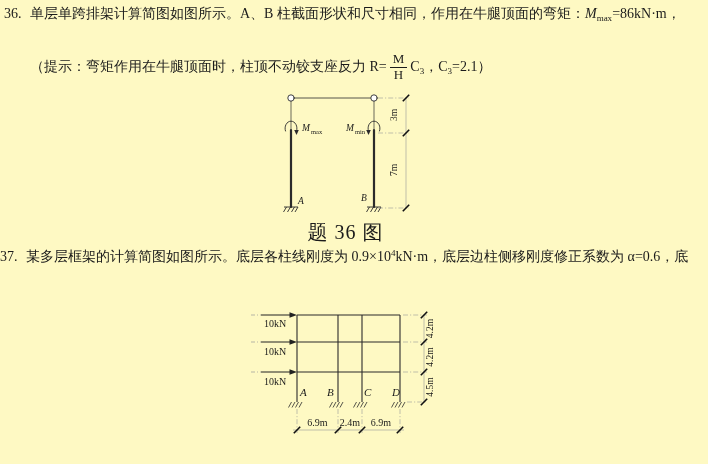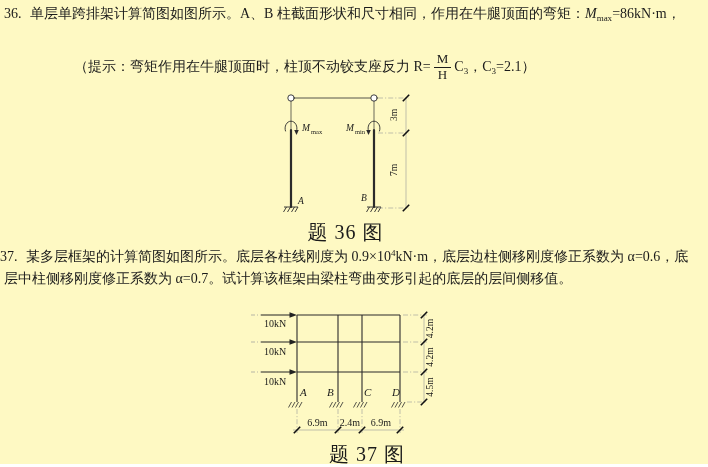--- a/index.html
+++ b/index.html
@@ -24,21 +24,21 @@
   .dim9{font-size:9.5px;}
 </style>
 </head>
 <body>
 
 <div class="page">
 
   <div class="line" style="top:5px;left:4px;"><span class="qnum">36.</span><span>单层单跨排架计算简图如图所示。A、B 柱截面形状和尺寸相同，作用在牛腿顶面的弯矩：</span><span class="var">M</span><sub>max</sub><span>=86kN·m，</span></div>
 
 
-  <div class="line hintline" style="top:51px;left:30px;margin-left:44px;"><span>（提示：弯矩作用在牛腿顶面时，柱顶不动铰支座反力 R=</span><span class="frac"><span class="num">M</span><span class="den">H</span></span><span class="vgrp"><span>C</span><sub>3</sub></span><span>，</span><span class="vgrp"><span>C</span><sub>3</sub></span><span>=2.1）</span></div>
+  <div class="line hintline" style="top:51px;left:30px;"><span>（提示：弯矩作用在牛腿顶面时，柱顶不动铰支座反力 R=</span><span class="frac"><span class="num">M</span><span class="den">H</span></span><span class="vgrp"><span>C</span><sub>3</sub></span><span>，</span><span class="vgrp"><span>C</span><sub>3</sub></span><span>=2.1）</span></div>
 
   <svg class="fig" style="left:278px;top:88px;" width="135" height="126" viewBox="0 0 135 126">
     <g stroke="#2b2b2b" fill="none" stroke-linecap="round">
       <line x1="16.4" y1="10" x2="92.6" y2="10" stroke-width="0.8"></line>
       <circle cx="13" cy="10" r="3.2" fill="#fff" stroke-width="0.9"></circle>
       <circle cx="96" cy="10" r="3.2" fill="#fff" stroke-width="0.9"></circle>
       <line x1="13" y1="13.2" x2="13" y2="41" stroke-width="0.7"></line>
       <line x1="96" y1="13.2" x2="96" y2="41" stroke-width="0.7"></line>
       <line x1="13" y1="42" x2="13" y2="119" stroke-width="2.2"></line>
       <line x1="96" y1="42" x2="96" y2="119" stroke-width="2.2"></line>
@@ -80,21 +80,20 @@
     <text class="svt it" x="68" y="43">M</text>
     <text class="svt sub6" x="77" y="45.5">min</text>
     <text class="svt it" x="20" y="116">A</text>
     <text class="svt it" x="83" y="113">B</text>
     <text class="svt dim9" transform="translate(119,27) rotate(-90)" text-anchor="middle">3m</text>
     <text class="svt dim9" transform="translate(119,82) rotate(-90)" text-anchor="middle">7m</text>
   </svg>
   <div class="caption" style="left:293px;top:219px;width:105px;">题 36 图</div>
 
   <div class="line" style="top:248px;left:0;"><span class="qnum">37.</span><span>某多层框架的计算简图如图所示。底层各柱线刚度为 0.9×10</span><sup>4</sup><span>kN·m，底层边柱侧移刚度修正系数为 α=0.6，底</span></div>
-  <div class="line" style="top:270px;left:4px;"><span>层中柱侧移刚度修正系数为 α=0.7。试计算该框架由梁柱弯曲变形引起的底层的层间侧移值。</span></div>
 
   <svg class="fig" style="left:246px;top:306px;" width="196" height="132" viewBox="0 0 196 132">
     <g stroke="#2b2b2b" stroke-width="1.1" fill="none">
       <line x1="51" y1="9" x2="154" y2="9"></line>
       <line x1="51" y1="36" x2="154" y2="36"></line>
       <line x1="51" y1="66" x2="154" y2="66"></line>
       <line x1="51" y1="9" x2="51" y2="96"></line>
       <line x1="92" y1="9" x2="92" y2="96"></line>
       <line x1="116" y1="9" x2="116" y2="96"></line>
       <line x1="154" y1="9" x2="154" y2="96"></line>
@@ -174,15 +173,14 @@
     <g stroke="#111" stroke-width="1.6">
       <line x1="47.8" y1="127.2" x2="54.2" y2="120.8"></line>
       <line x1="88.8" y1="127.2" x2="95.2" y2="120.8"></line>
       <line x1="112.8" y1="127.2" x2="119.2" y2="120.8"></line>
       <line x1="150.8" y1="127.2" x2="157.2" y2="120.8"></line>
     </g>
     <text class="svt" x="71.5" y="120" text-anchor="middle">6.9m</text>
     <text class="svt" x="104" y="120" text-anchor="middle">2.4m</text>
     <text class="svt" x="135" y="120" text-anchor="middle">6.9m</text>
   </svg>
-  <div class="caption" style="left:317px;top:441px;width:100px;">题 37 图</div>
 
 </div>
 
 </body></html>

